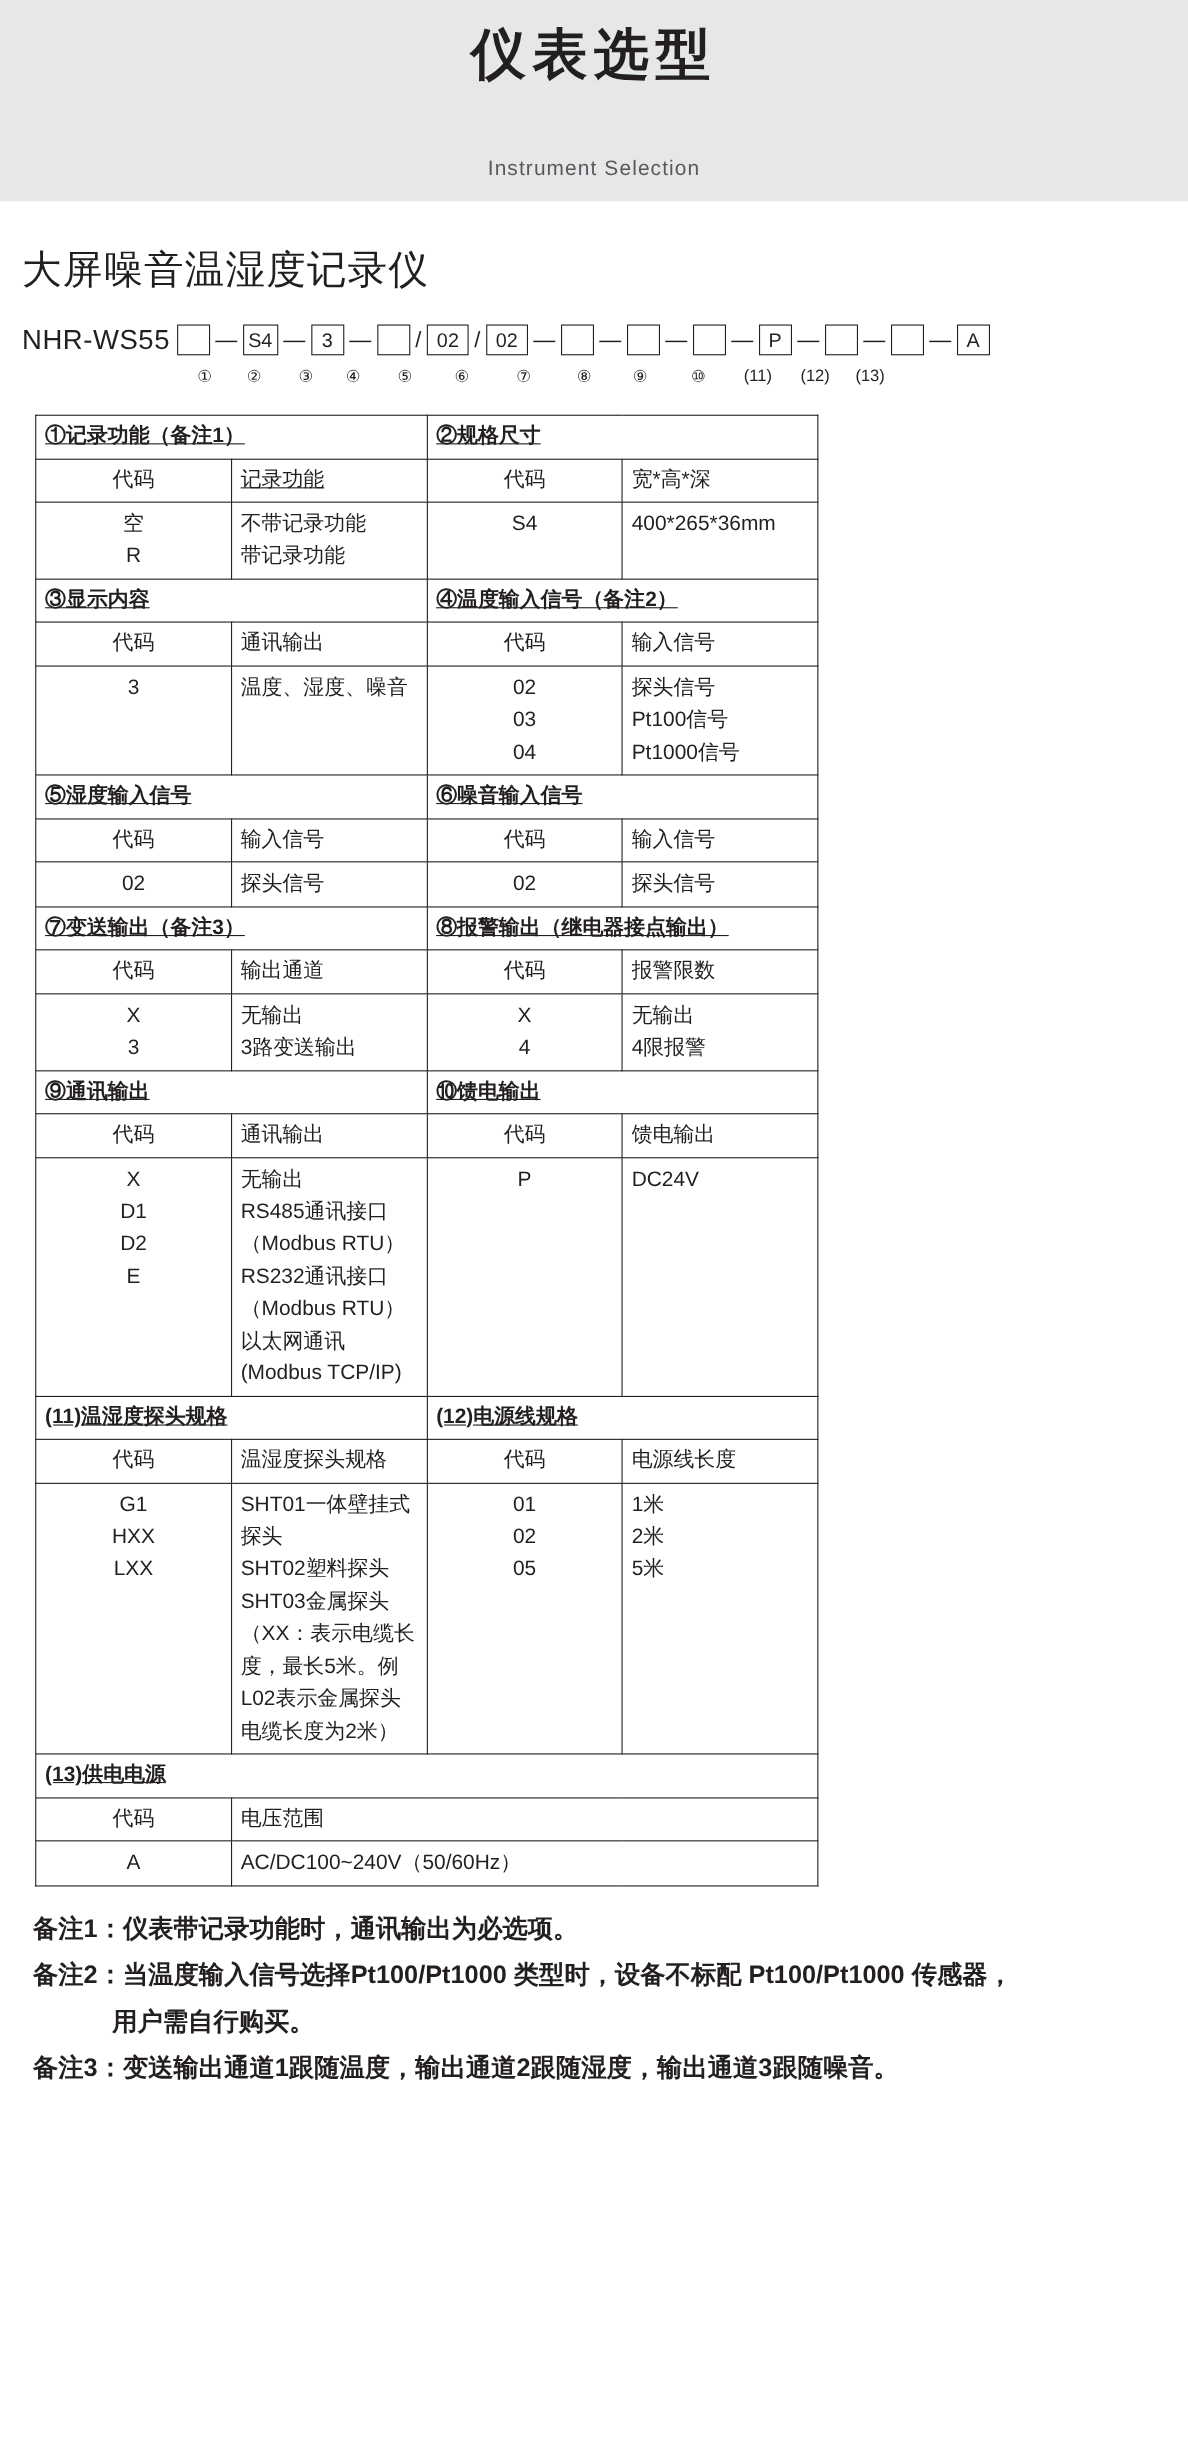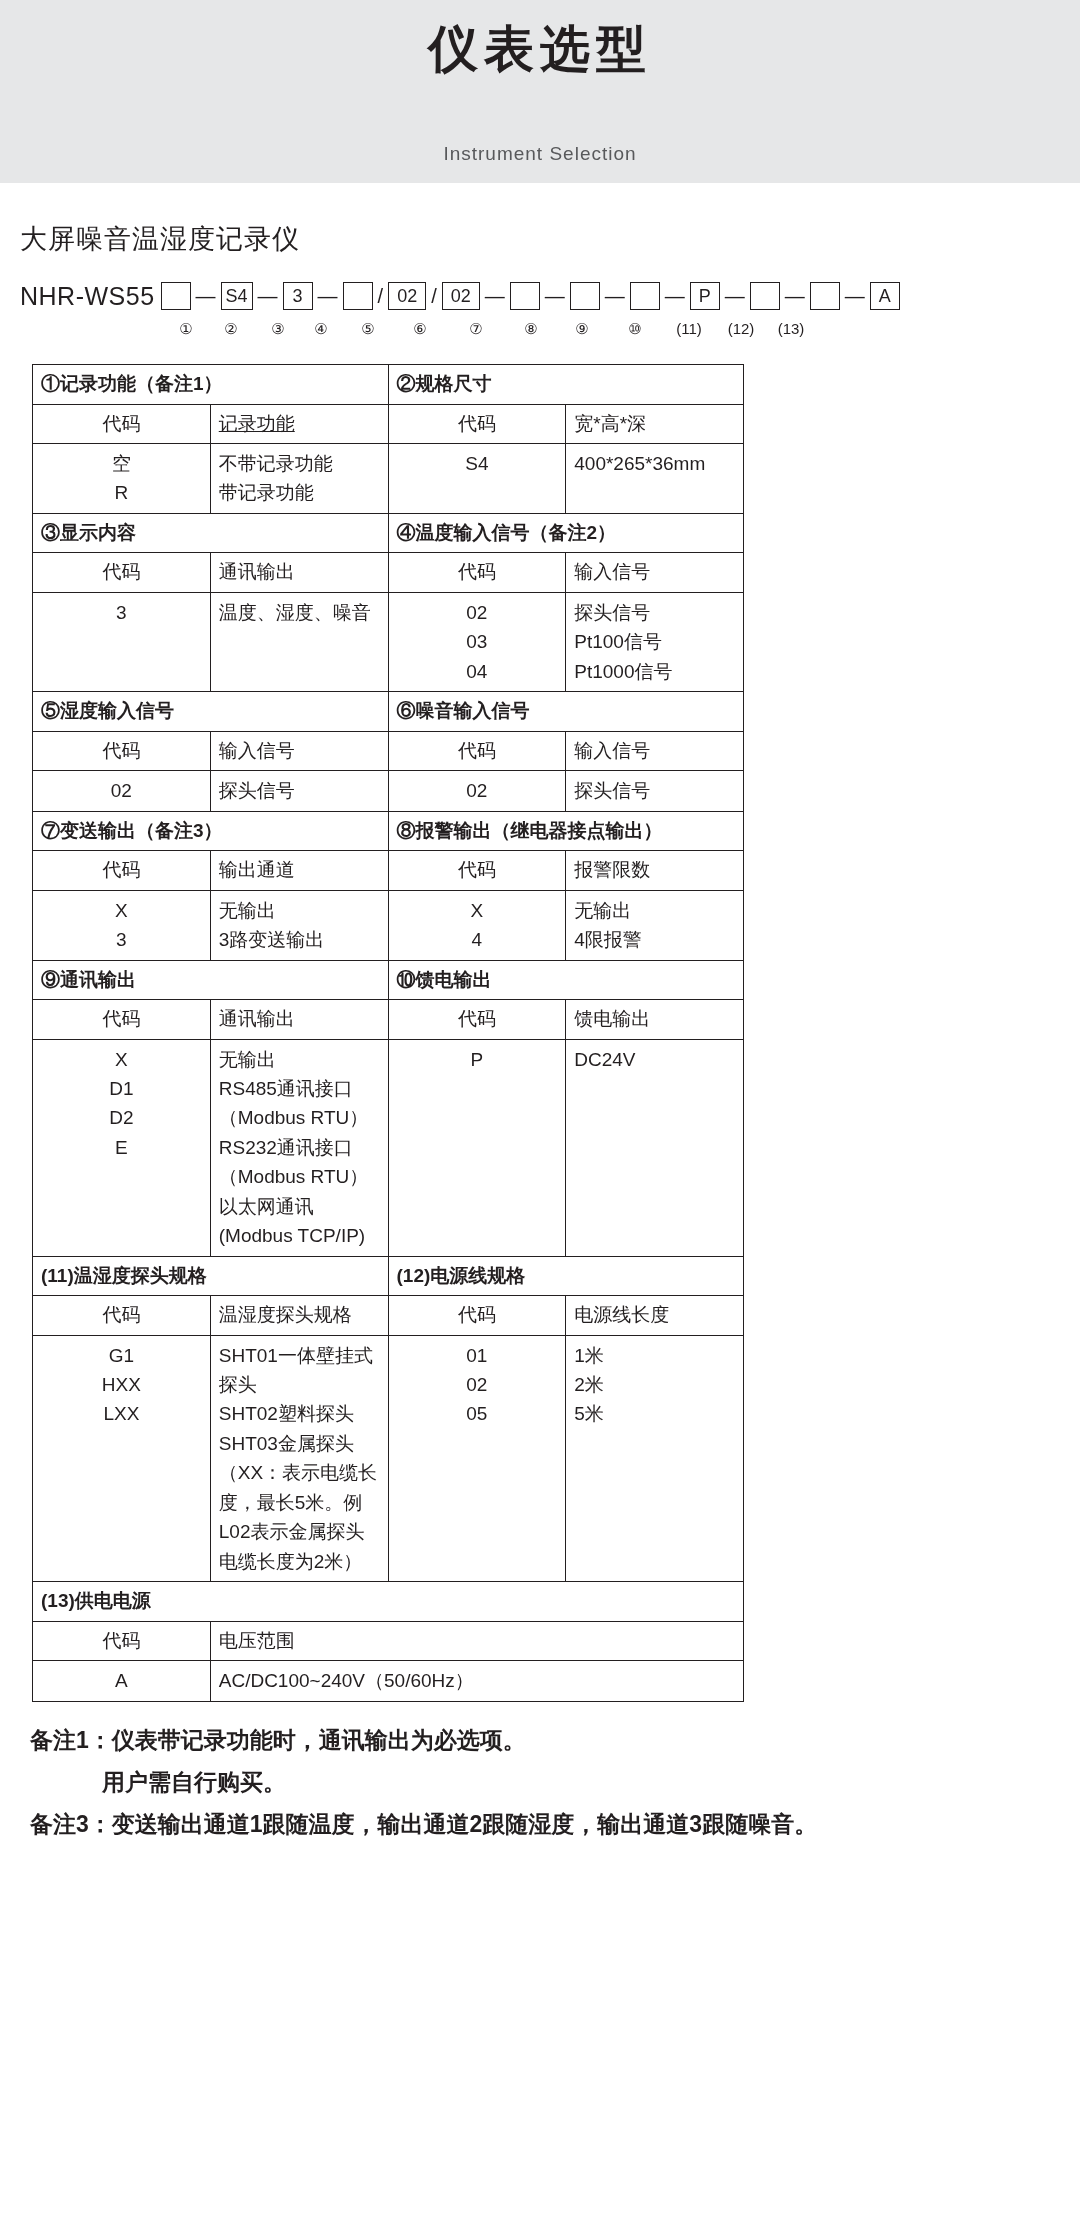--- a/index.html
+++ b/index.html
@@ -23,21 +23,21 @@
     font-size:50px; font-weight:bold; letter-spacing:6px;
     color:#231f20; line-height:1.2;
   }
   .header-sub {
     font-size:19px; color:#58595b; letter-spacing:1px; margin-top:24px;
   }
 
   
   .prod-name {
     margin:38px 0 0 20px;
-    font-size:27px; letter-spacing:1px; color:#231f20;
+    font-size:36px; letter-spacing:1px; color:#231f20;
   }
 
   
   .model-wrap { margin:22px 0 16px 20px; }
   .model-row { display:flex; align-items:center; height:34px; }
   .model-prefix {
     font-size:25px; letter-spacing:.5px; margin-right:6px; color:#231f20;
   }
   .slot {
     border:1px solid #231f20; height:28px; min-width:30px;
@@ -59,21 +59,21 @@
     border-collapse:collapse; width:712px; table-layout:fixed;
     margin-left:4px;
   }
   table.spec td {
     border:1px solid #231f20;
     padding:5px 8px;
     font-size:19px;
     vertical-align:top;
     line-height:1.5;
   }
-  td.hdr { font-weight:bold; font-size:19.5px; padding:7px 8px; }
+  td.hdr { font-weight:bold; font-size:19.5px; padding:7px 8px;text-decoration:underline; }
   .codes { text-align:center; }
   .codes div, .vals div { line-height:1.55; }
 
   
   .c1 { width:48px; }
   .c2 { width:308px;text-decoration:underline; }
   .c3 { width:48px; }
   .c4 { width:308px; }
 
   
@@ -335,17 +335,18 @@
           <div>AC/DC100~240V（50/60Hz）</div>
         </td>
       </tr>
 
     </tbody>
       </table>
   </div>
 
   <div class="notes">
     <div>备注1：仪表带记录功能时，通讯输出为必选项。</div>
+    <div>备注2：当温度输入信号选择Pt100/Pt1000 类型时，设备不标配 Pt100/Pt1000 传感器，</div>
     <div class="indent">用户需自行购买。</div>
     <div>备注3：变送输出通道1跟随温度，输出通道2跟随湿度，输出通道3跟随噪音。</div>
   </div>
 
 </div>
 
 </body></html>

